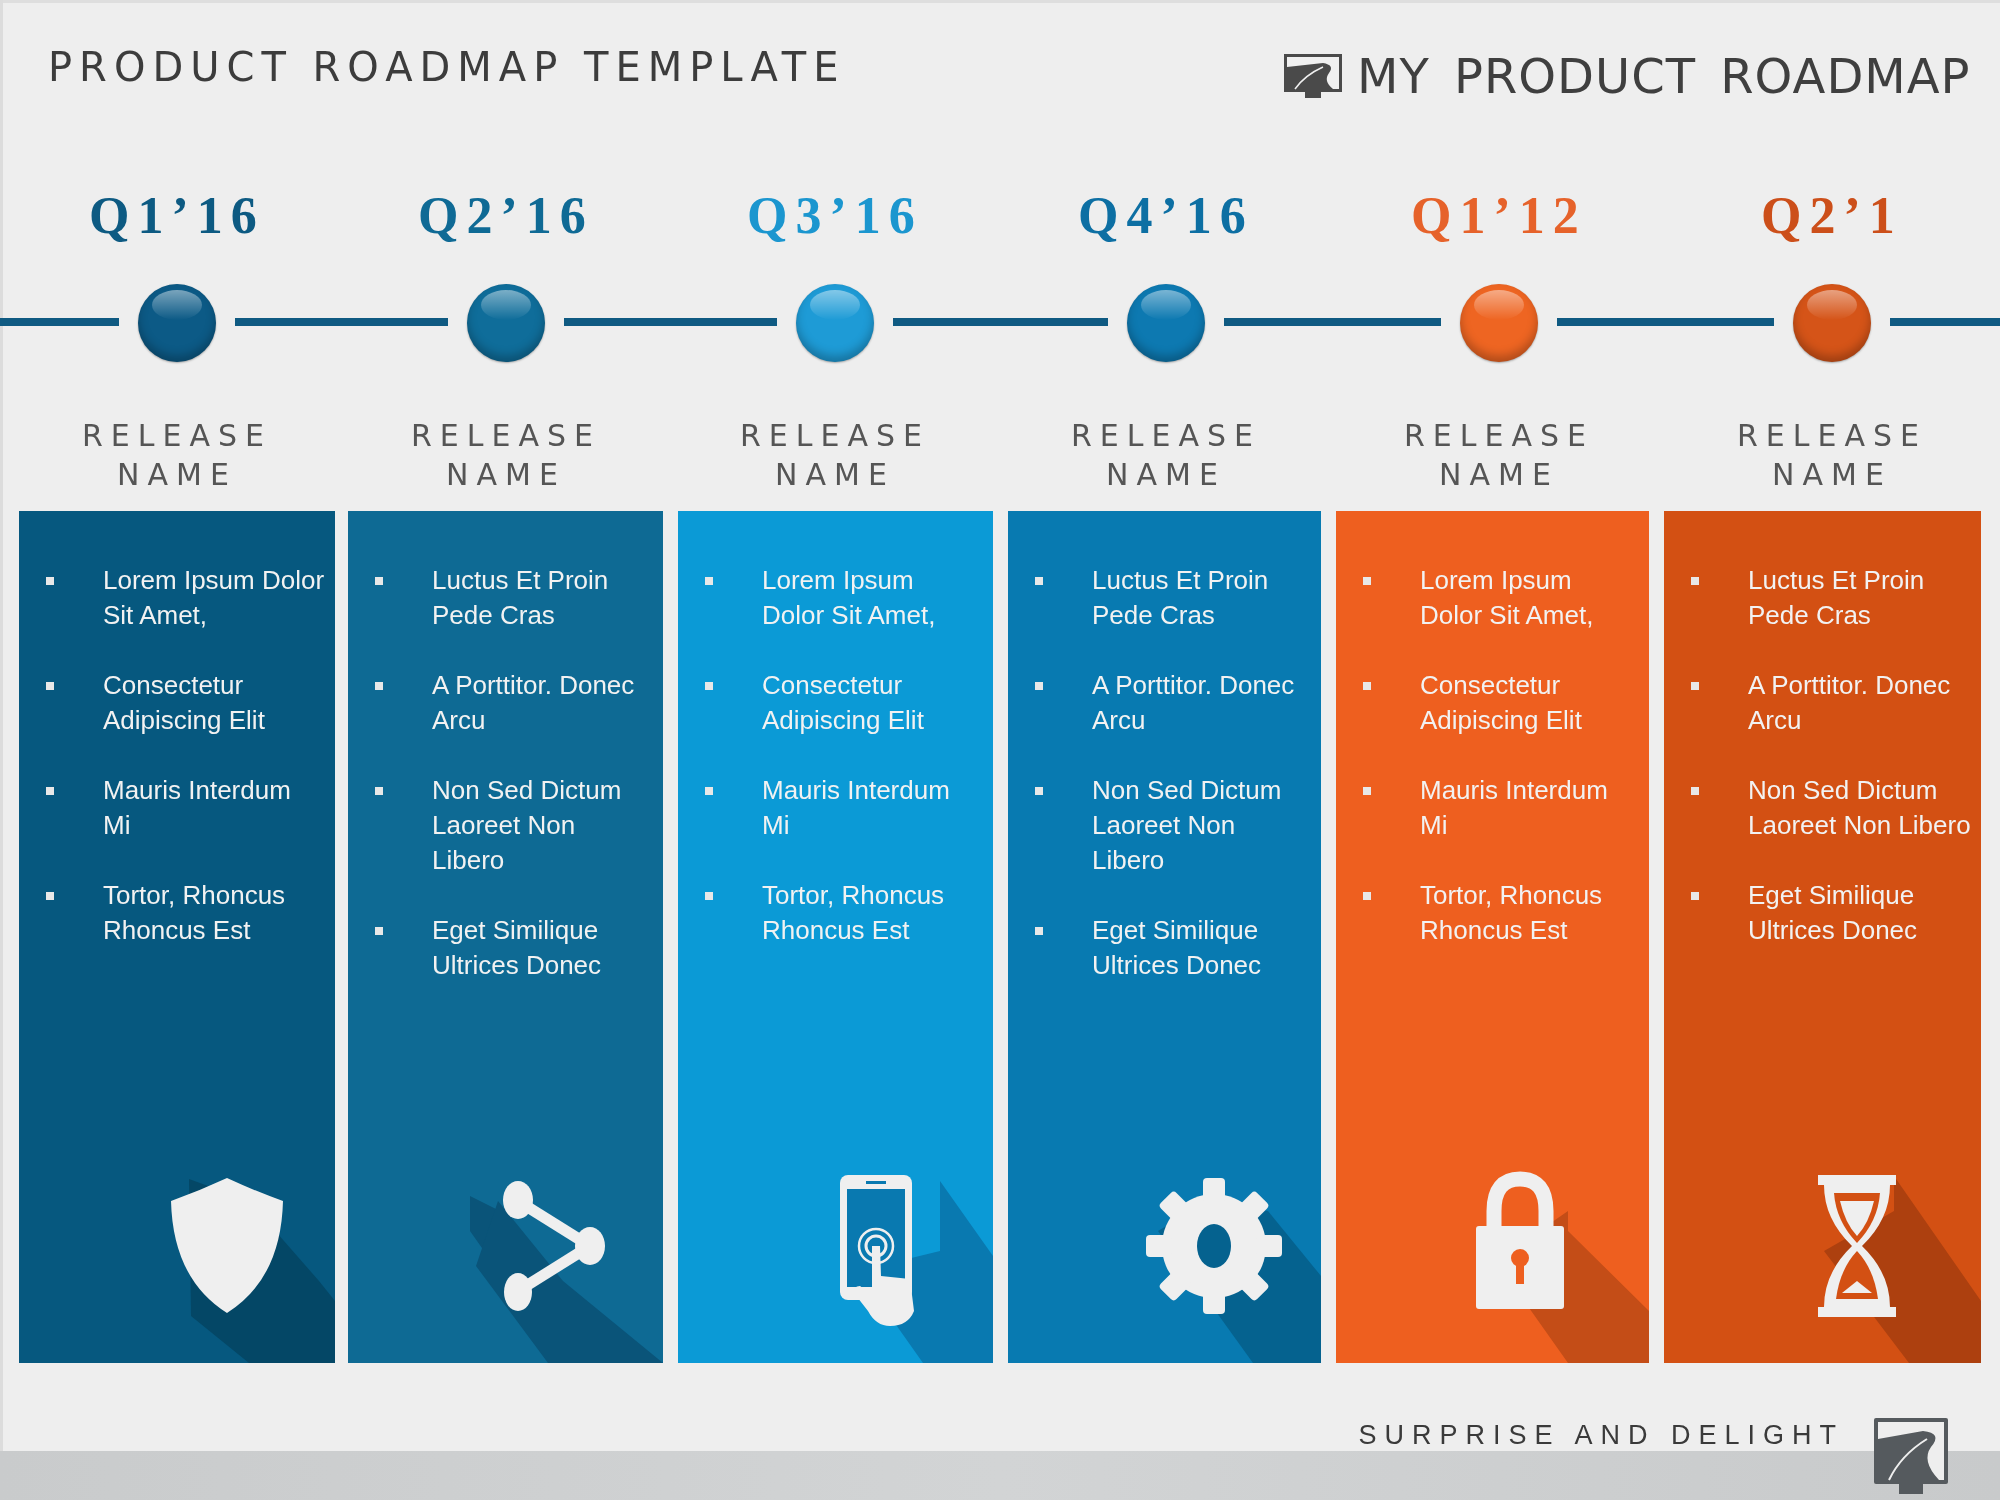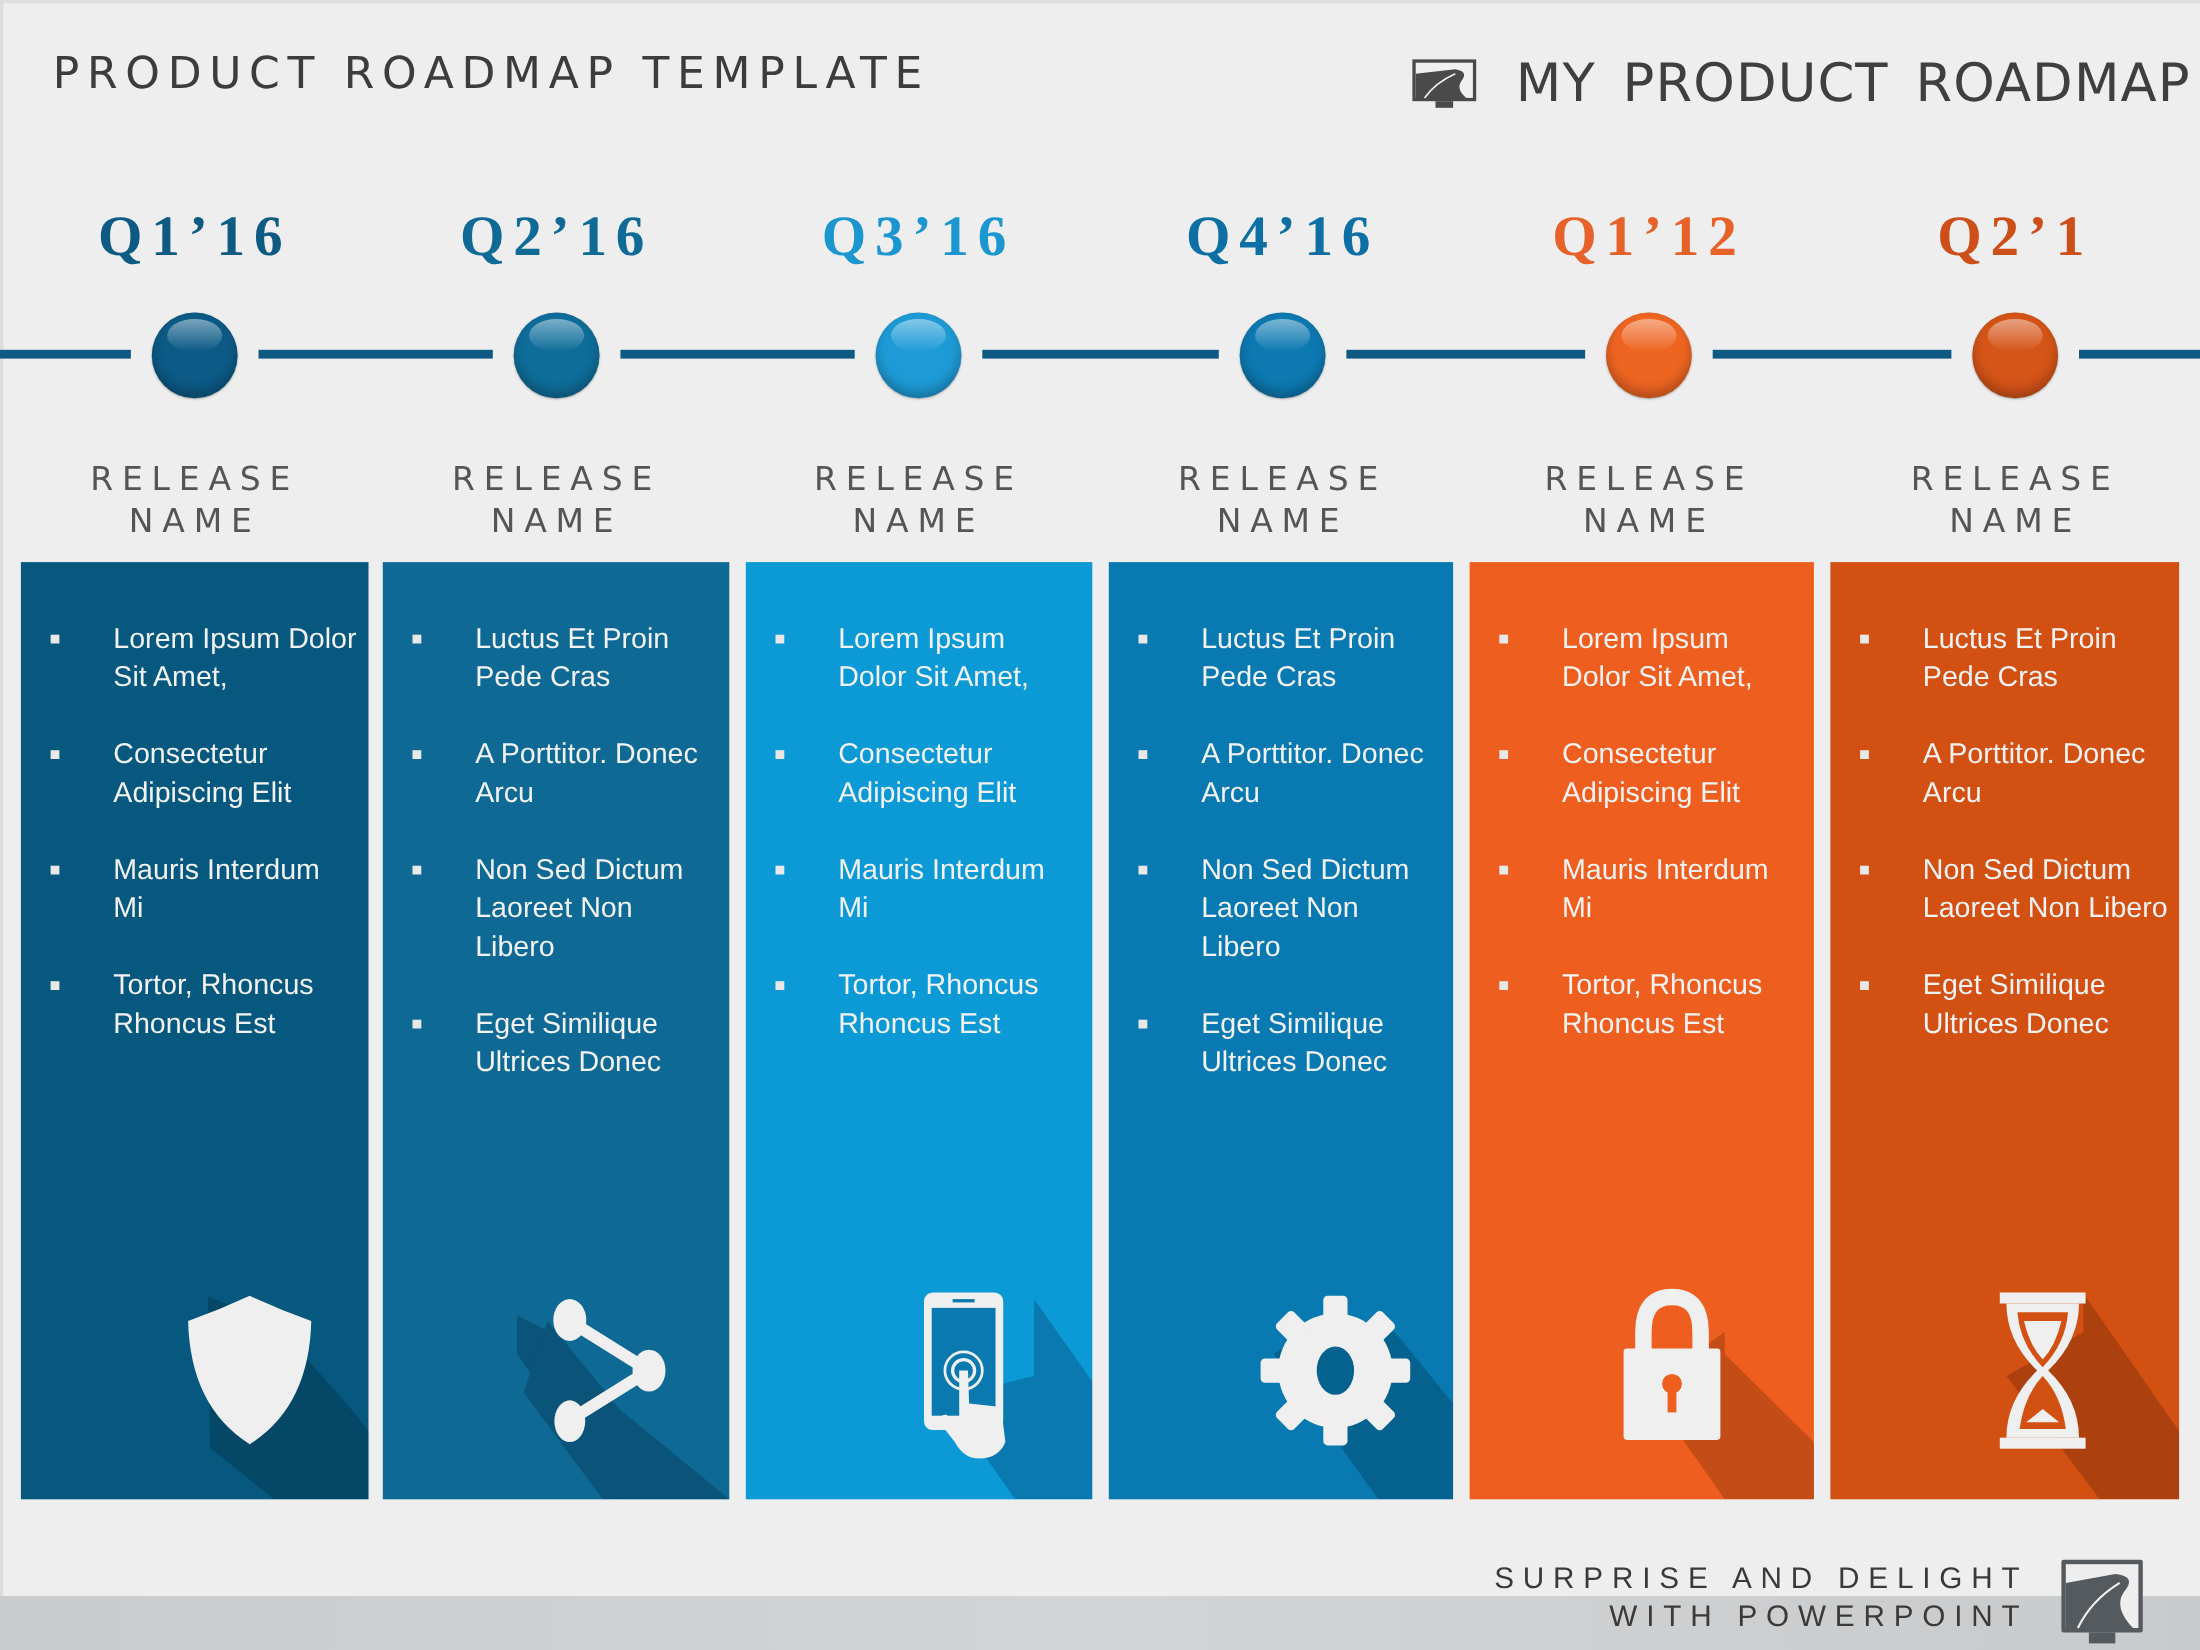--- a/index.html
+++ b/index.html
@@ -10,21 +10,21 @@
   }
   .frame-left { position:absolute; left:0; top:0; width:3px; height:1500px; background:#dcdcdc; }
   .frame-top { position:absolute; left:0; top:0; width:2000px; height:3px; background:#dedede; }
 
   .main-title {
     position:absolute; left:48px; top:44px;
     font-size:40px; letter-spacing:7px; color:#3c3c3c;
     font-family:"DejaVu Sans", sans-serif; font-weight:normal;
     white-space:nowrap;
   }
-  .brand { position:absolute; left:1283px; top:48px; display:flex; align-items:center;gap:21px; }
+  .brand { position:absolute; left:1283px; top:48px; display:flex; align-items:center; }
   .brand-logo { width:60px; height:46px; margin-right:14px; }
   .brand-text {
     font-size:48px; color:#3f3f3f; font-family:"DejaVu Sans", sans-serif;
     letter-spacing:1px; white-space:nowrap; word-spacing:8px;
   }
 
   .timeline-line { position:absolute; left:0; top:318px; width:2000px; height:8px; background:#0f5a82; }
 
   .milestone { position:absolute; top:180px; width:330px; text-align:center; }
   .quarter {
@@ -269,21 +269,20 @@
     <li>Luctus Et Proin Pede Cras</li>
     <li>A Porttitor. Donec Arcu</li>
     <li>Non Sed Dictum Laoreet Non Libero</li>
     <li>Eget Similique Ultrices Donec</li>
   </ul>
 </div>
 
 <div class="footer-band"></div>
 <div class="tagline">
   <div>SURPRISE AND DELIGHT</div>
-  <div>WITH POWERPOINT</div>
 </div>
 <svg class="footer-logo" viewBox="0 0 76 80">
   <rect x="1" y="1" width="74" height="66" rx="2" fill="#555a5e"></rect>
   <rect x="5" y="5" width="66" height="58" fill="#eeeeee"></rect>
   <path d="M5 22 L50 14 Q70 16 58 30 Q48 44 66 63 L5 63 Z" fill="#555a5e"></path>
   <path d="M16 63 Q28 38 54 22" stroke="#eeeeee" stroke-width="2" fill="none"></path>
   <rect x="26" y="67" width="24" height="10" fill="#555a5e"></rect>
 </svg>
 
 </body></html>

